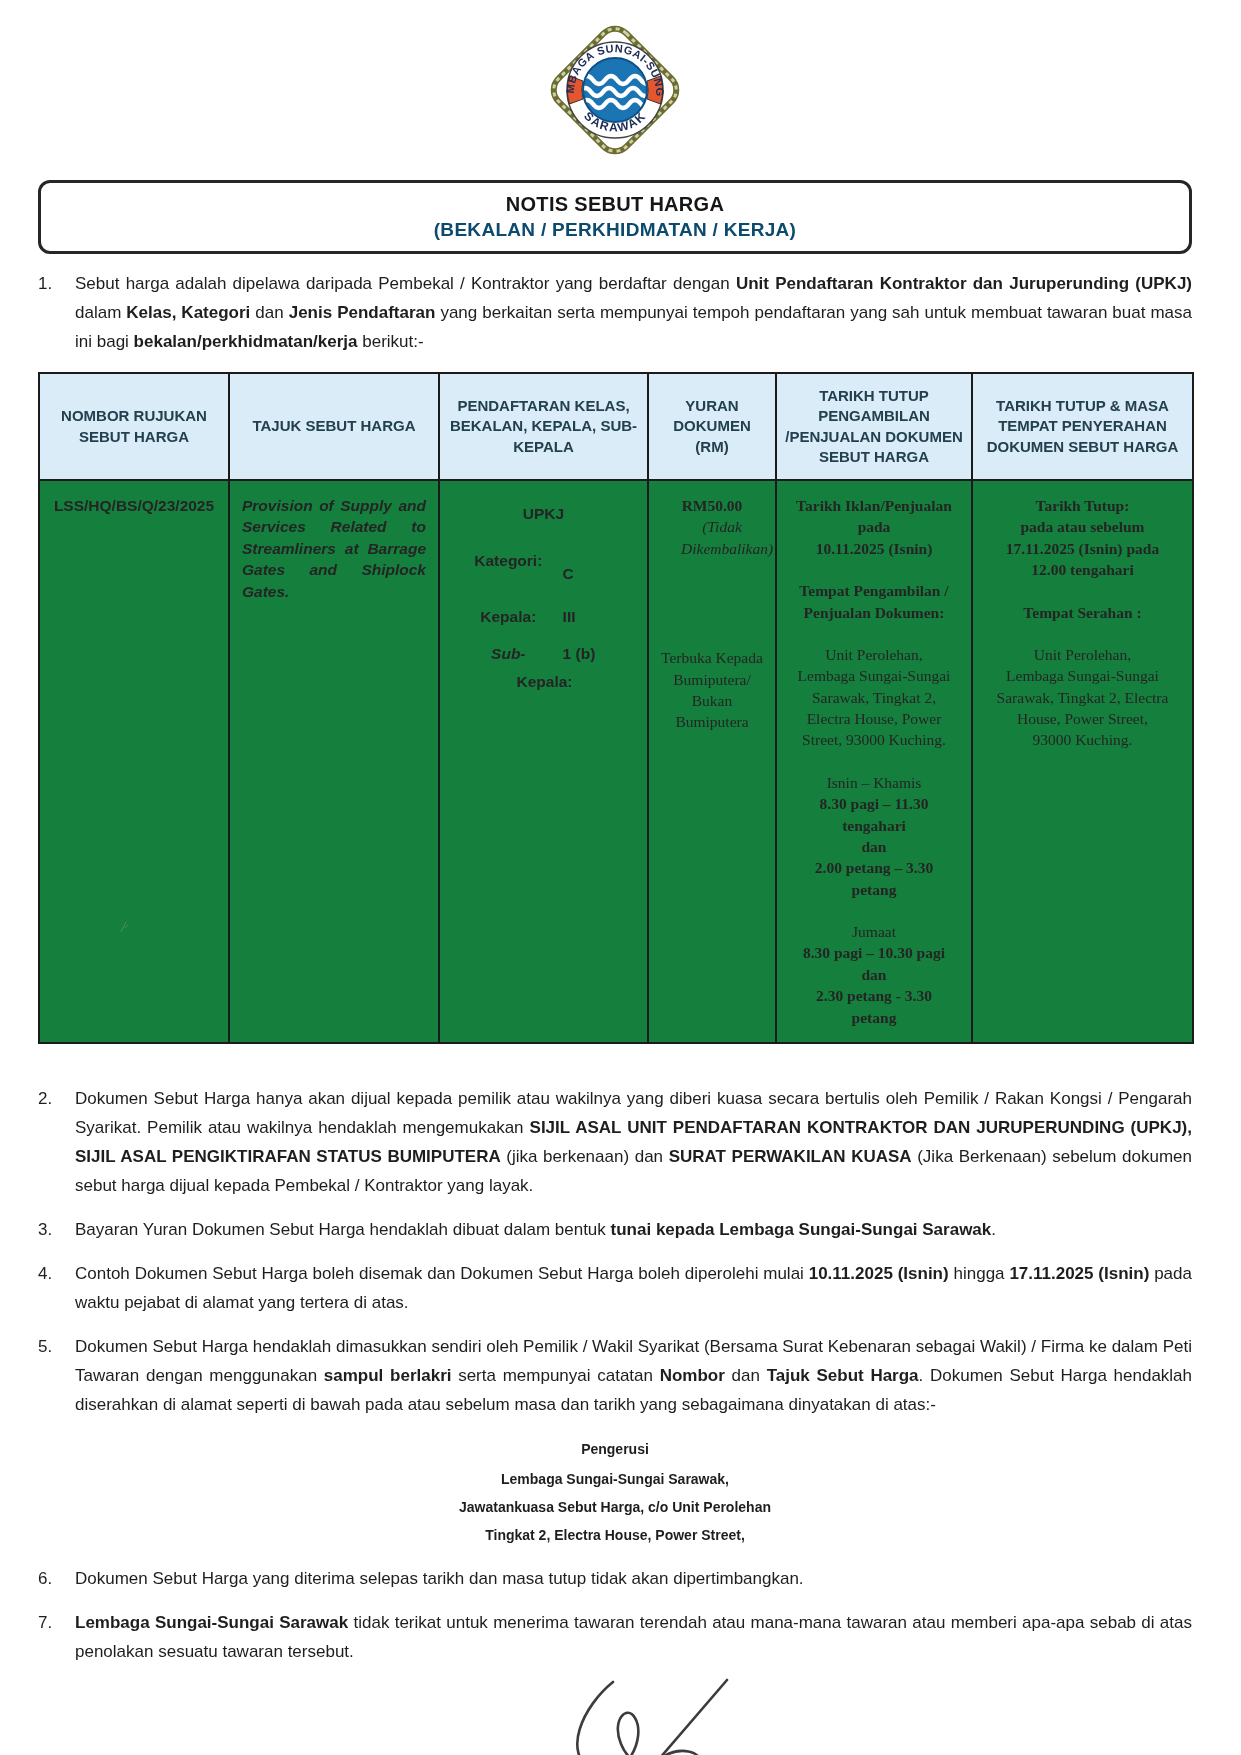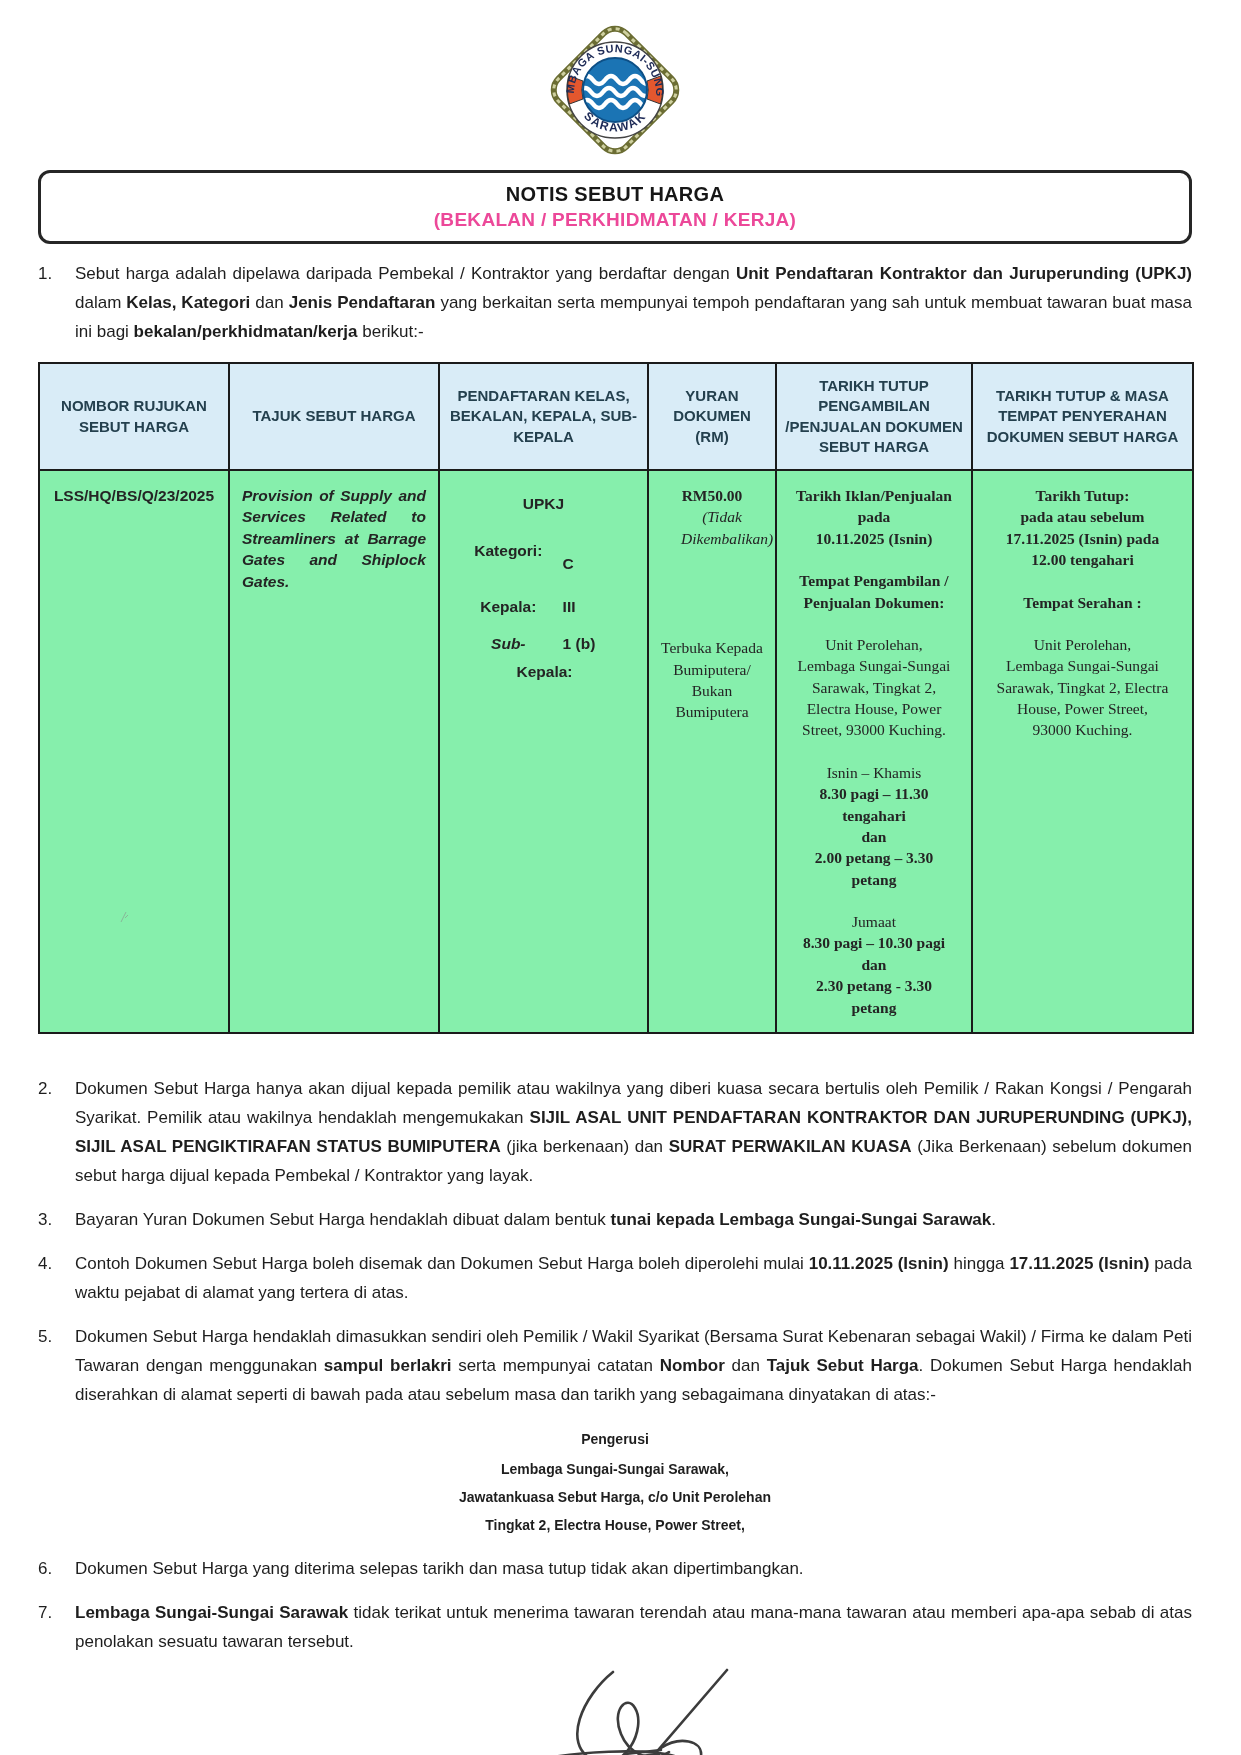--- a/index.html
+++ b/index.html
@@ -11,46 +11,46 @@
     font-family:"Liberation Sans","DejaVu Sans",sans-serif;
     color:#1e1e1e;
     overflow:hidden;
     box-sizing:border-box;
     padding:12px 49px 0 38px;
   }
   
   .logo{width:148px;height:152px;margin:0 auto;}
   
   .title-box{
-    margin-top:6px;
+    margin-top:16px;
     border:3px solid #262626;
     border-radius:12px;
     height:68px;
     display:flex;flex-direction:column;align-items:center;justify-content:center;
     gap:3px;
   }
   .title-box .t1{font-size:20px;font-weight:700;letter-spacing:.3px;color:#161616;}
-  .title-box .t2{font-size:19px;font-weight:700;letter-spacing:.3px;color:#ec4899;}
+  .title-box .t2{font-size:19px;font-weight:700;letter-spacing:.3px;color:#0c4a6e;}
   
   .item{display:flex;font-size:17px;line-height:29px;margin-top:15px;}
   .item .num{flex:0 0 37px;}
   .item .txt{flex:1;text-align:justify;}
   .item .txt b{font-weight:700;}
   .mt-lg{margin-top:40px;}
   
   table.tender{border-collapse:collapse;table-layout:fixed;width:1154px;margin-top:16px;}
   table.tender th,table.tender td{border:2px solid #1b1b1b;box-sizing:border-box;}
   table.tender th{
     background:#d9ecf7;
     color:#24404e;
     font-size:15px;font-weight:700;line-height:1.35;
     padding:12px 8px;height:96px;vertical-align:middle;text-align:center;
   }
   table.tender td{
-    vertical-align:top;background:#86efac;
+    vertical-align:top;background:#15803d;
     font-size:15.5px;line-height:1.38;color:#242424;
     padding:14px 12px;height:545px;
   }
   td.c-ref{font-weight:700;text-align:center;position:relative;}
   td.c-title{font-style:italic;font-weight:700;text-align:justify;padding:14px 14px;}
   td.c-fee,td.c-sale,td.c-close{text-align:center;font-family:Liberation Serif, serif;}
   
   .reg-org{text-align:center;font-weight:700;margin-top:8px;}
   .reg-row{display:flex;margin-top:26px;padding-left:2px;}
   .reg-row .lab{flex:1;font-weight:700;text-align:center;}

